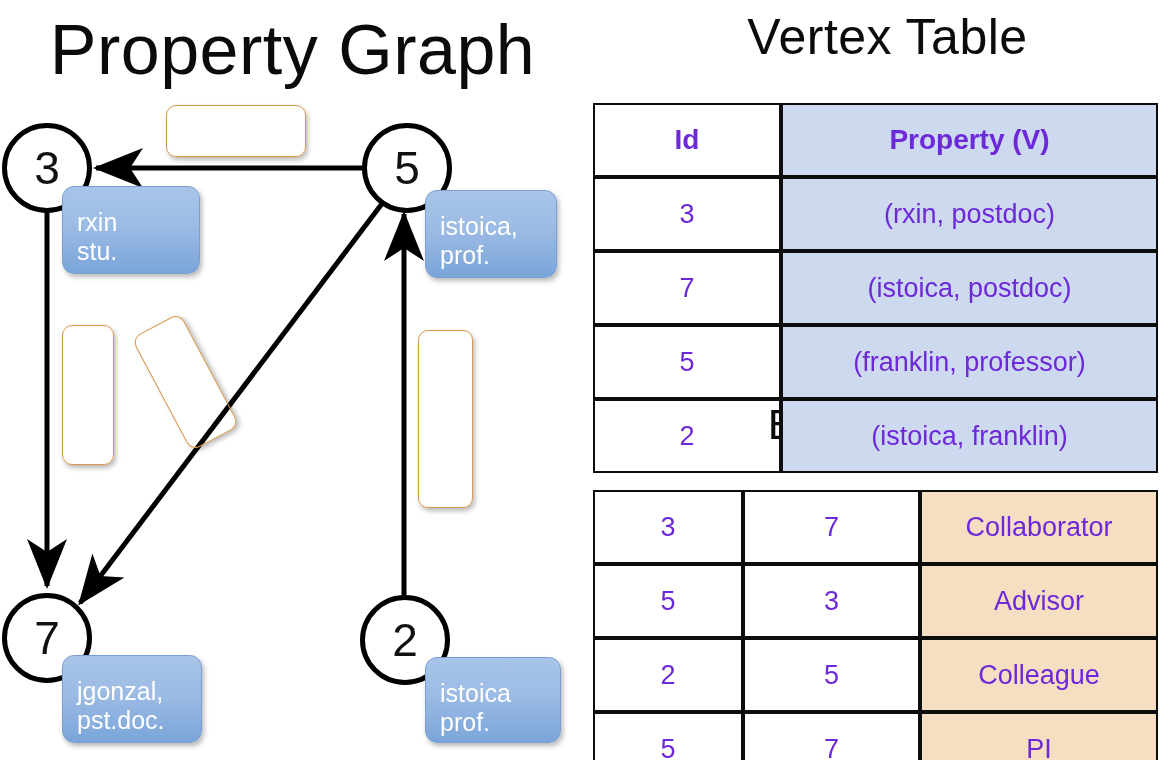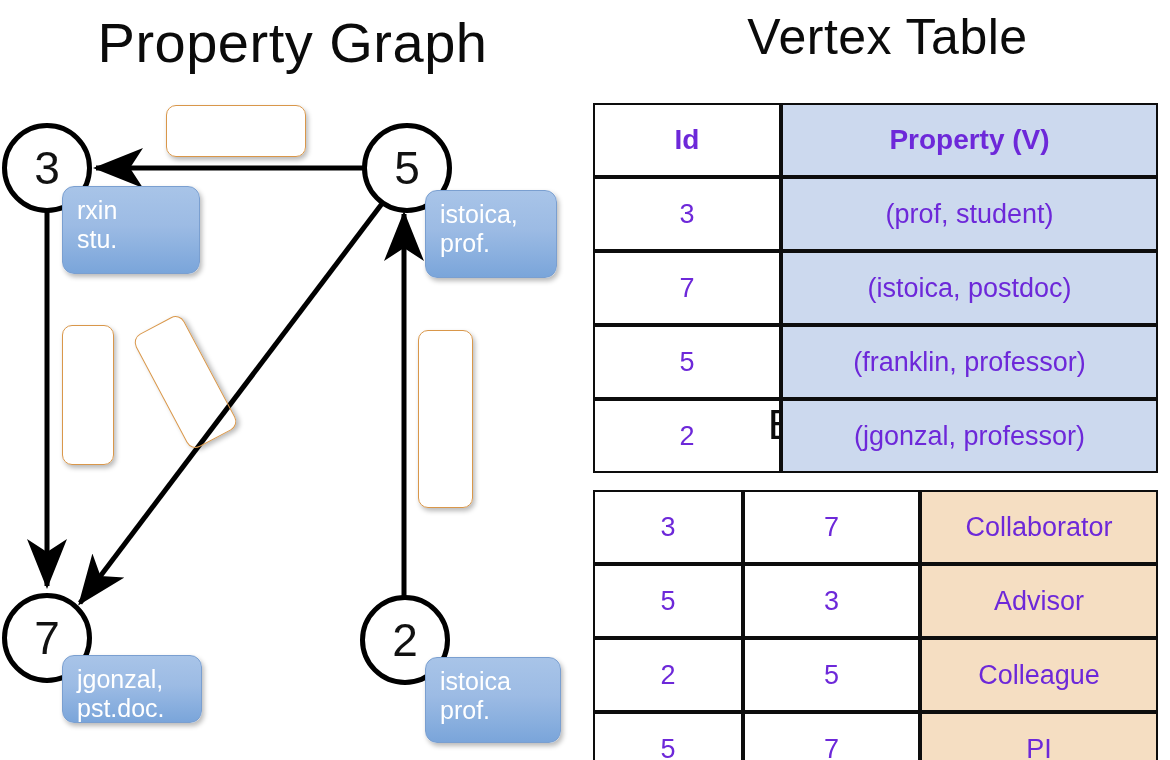--- a/index.html
+++ b/index.html
@@ -3,40 +3,40 @@
 <meta charset="utf-8">
 <style>
   html,body{margin:0;padding:0;background:#ffffff;}
   body{width:1170px;height:760px;position:relative;overflow:hidden;
        font-family:"Liberation Sans", sans-serif;color:#000;}
 
   .title{position:absolute;font-weight:300;color:#0b0b0b;
          font-family:"Liberation Sans", sans-serif;
          letter-spacing:0.5px;white-space:nowrap;}
 
-  #title-property-graph{left:0;top:10px;width:585px;text-align:center;font-size:56px;}
+  #title-property-graph{left:0;top:10px;width:585px;text-align:center;font-size:70px;}
   #title-vertex-table{left:595px;top:8px;width:585px;text-align:center;font-size:50px;}
   #title-edge-table{left:585px;top:400px;width:585px;text-align:center;font-size:43px;}
 
   
   #graph{position:absolute;left:0;top:0;width:585px;height:760px;}
   #graph svg{position:absolute;left:0;top:0;}
 
   .node{position:absolute;border:5px solid #000;border-radius:50%;
         background:#fff;box-sizing:border-box;
         display:flex;align-items:center;justify-content:center;}
   .node span{font-size:46px;font-weight:300;line-height:1;color:#111;
              font-family:"Liberation Sans", sans-serif;}
 
   
   .vbox{position:absolute;border-radius:12px;box-sizing:border-box;
         background:linear-gradient(to bottom,#a8c4e8 0%,#9cbbe4 45%,#7aa5da 100%);
         border:1px solid #7a9fd0;
         box-shadow:2px 3px 5px rgba(0,0,0,0.28);
-        color:#ffffff;padding:9px 14px;
+        color:#ffffff;padding:21px 14px;
         font-size:25px;line-height:1.16;font-weight:300;
         font-family:"Liberation Sans", sans-serif;}
 
   
   .ebox{position:absolute;border-radius:10px;box-sizing:border-box;
         background:linear-gradient(to bottom,#f0ae62 0%,#eaa košík 0%,#eeab5e 40%,#e8a250 100%);
         border:1px solid #d9974a;
         box-shadow:2px 3px 5px rgba(0,0,0,0.28);
         color:#ffffff;
         display:flex;align-items:center;justify-content:center;
@@ -99,21 +99,21 @@
   <div class="vbox" style="left:62px;top:186px;width:138px;height:88px;">
     <div>rxin</div>
     <div>stu.</div>
   </div>
 
   <div class="vbox" style="left:425px;top:190px;width:132px;height:88px;">
     <div>istoica,</div>
     <div>prof.</div>
   </div>
 
-  <div class="vbox" style="left:62px;top:655px;width:140px;height:68px;">
+  <div class="vbox" style="left:62px;top:655px;width:140px;height:88px;">
     <div>jgonzal,</div>
     <div>pst.doc.</div>
   </div>
 
   <div class="vbox" style="left:425px;top:657px;width:136px;height:86px;">
     <div>istoica</div>
     <div>prof.</div>
   </div>
 
   <div class="ebox" style="left:166px;top:105px;width:140px;height:52px;">
@@ -139,33 +139,33 @@
       <col style="width:188px">
       <col style="width:377px">
     </colgroup>
   <tbody>
     <tr>
       <td class="hdr">Id</td>
       <td class="hdr fill-blue">Property (V)</td>
     </tr>
     <tr>
       <td>3</td>
-      <td class="fill-blue">(prof, student)</td>
+      <td class="fill-blue">(rxin, postdoc)</td>
     </tr>
     <tr>
       <td>7</td>
       <td class="fill-blue">(istoica, postdoc)</td>
     </tr>
     <tr>
       <td>5</td>
       <td class="fill-blue">(franklin, professor)</td>
     </tr>
     <tr>
       <td>2</td>
-      <td class="fill-blue">(jgonzal, professor)</td>
+      <td class="fill-blue">(istoica, franklin)</td>
     </tr>
   </tbody>
 </table>
 
 <table class="tbl" id="edge-table">
   <colgroup>
       <col style="width:150px">
       <col style="width:177px">
       <col style="width:238px">
     </colgroup>

